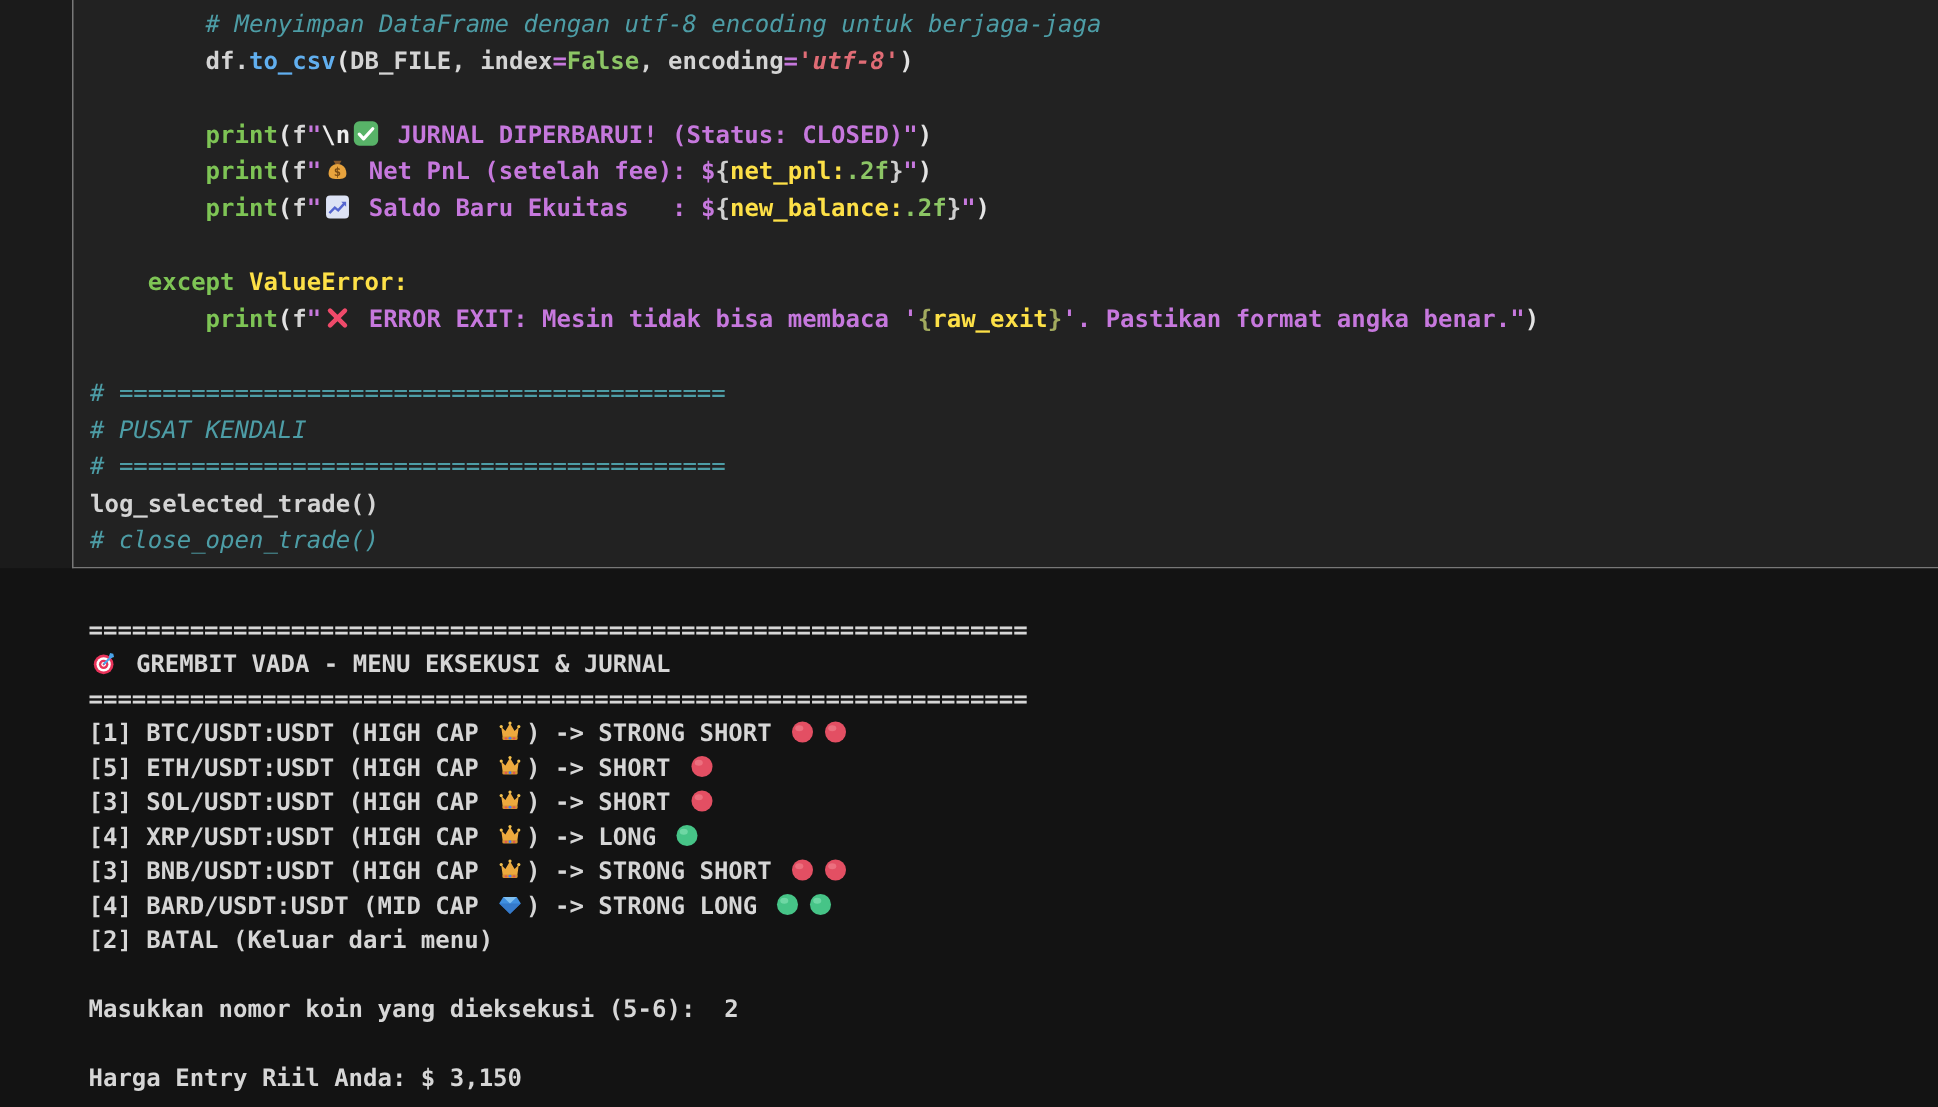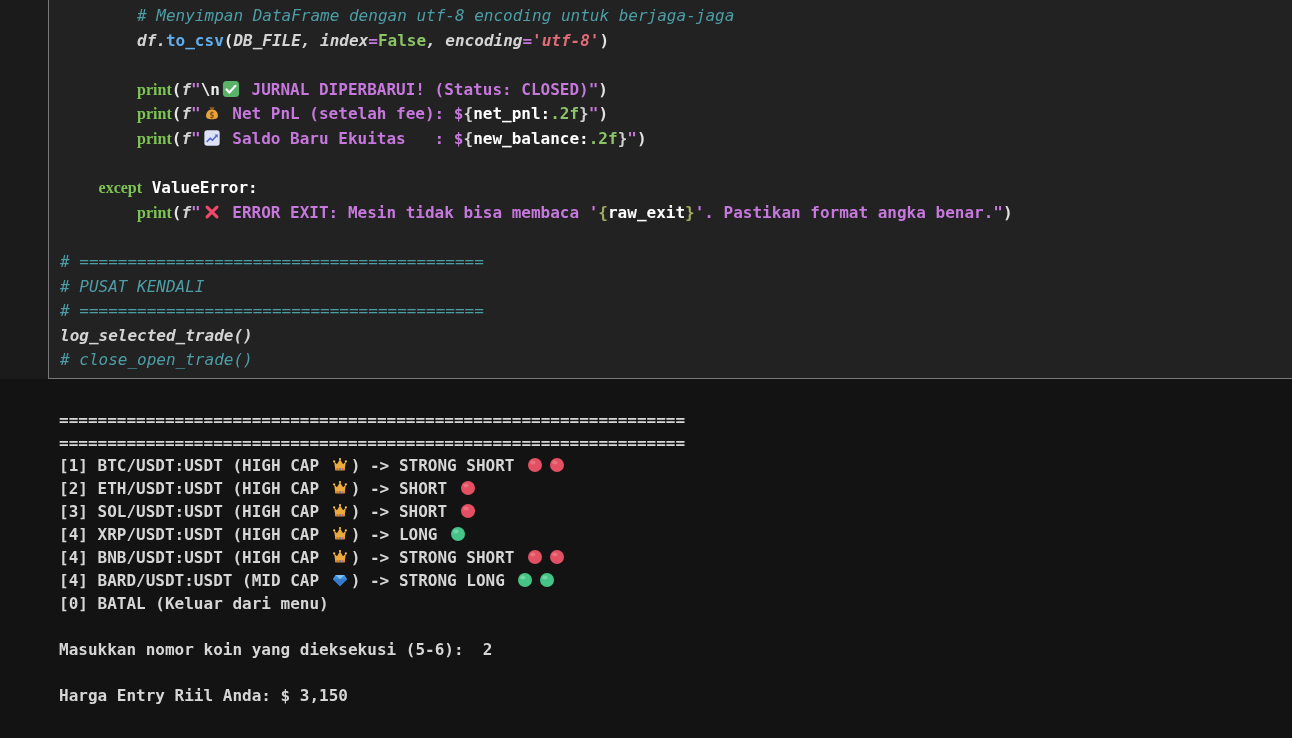--- a/index.html
+++ b/index.html
@@ -11,31 +11,31 @@
         background:var(--cell-bg,#222222);
         border-left:1px solid var(--divider,#787878);
         border-bottom:1px solid var(--divider,#787878);}
   .code{position:absolute;left:11px;top:4px;margin:0;font-size:16px;line-height:24.6px;
         font-weight:600;color:var(--code-text,#d4d4d4);}
   .output{position:absolute;left:0;top:379px;width:1292px;height:359px;background:var(--output-bg,#131313);}
   .out{position:absolute;left:59px;top:29px;margin:0;font-size:16px;line-height:23px;
        font-weight:600;color:var(--output-text,#d6d6d6);}
   .ln{white-space:pre;}
   
-  .txt{color:var(--code-text,#d4d4d4);font-style:italic;}
+  .txt{color:var(--code-text,#d4d4d4);}
   .cmt{color:var(--comment,#4d9da6);font-style:italic;font-weight:400;}
-  .kw{color:var(--keyword,#7ec455);font-family:Liberation Serif, serif;}
+  .kw{color:var(--keyword,#7ec455);}
   .fn{color:var(--function,#61afef);}
   .op{color:var(--operator,#c678dd);}
   .str{color:var(--string,#e06c75);font-style:italic;}
   .fstr{color:var(--fstring,#c678dd);}
   .esc{color:#ececec;font-weight:700;}
   .brc{color:#cfcfcf;}
   .fbr{color:var(--fbrace,#a2aa5e);}
-  .var{color:#ffffff;font-weight:700;}
+  .var{color:#fde047;font-weight:700;}
   .fmt{color:var(--format-spec,#8cc565);font-weight:700;}
   .pn{color:#e3e3e3;font-weight:700;}
   .out-t{color:var(--output-text,#d6d6d6);}
   
   .ic{display:inline-block;width:18px;height:18px;vertical-align:-3px;margin:0 2px;}
   .ic svg{display:block;}
 </style>
 </head>
 <body>
 
@@ -51,36 +51,44 @@
               <text x="10" y="15" font-size="9" fill="#7a4b12" text-anchor="middle" font-weight="bold">$</text>
             </svg></span><span class="fstr"> Net PnL (setelah fee): $</span><span class="brc">{</span><span class="var">net_pnl:</span><span class="fmt">.2f</span><span class="brc">}</span><span class="fstr">"</span><span class="pn">)</span></div><div class="ln"><span class="txt">        </span><span class="kw">print</span><span class="pn">(</span><span class="txt">f</span><span class="fstr">"</span><span class="ic"><svg viewBox="0 0 20 20" width="18" height="18">
               <rect x="1.5" y="1.5" width="17" height="17" rx="3" fill="#dde3f5"></rect>
               <path d="M4 14.5l4-4 2.5 2 4.5-5" stroke="#5566d0" stroke-width="1.8" fill="none"></path>
               <path d="M12.8 6.2h3.6v3.6z" fill="#5566d0"></path>
             </svg></span><span class="fstr"> Saldo Baru Ekuitas   : $</span><span class="brc">{</span><span class="var">new_balance:</span><span class="fmt">.2f</span><span class="brc">}</span><span class="fstr">"</span><span class="pn">)</span></div><div class="ln">&nbsp;</div><div class="ln"><span class="txt">    </span><span class="kw">except</span><span class="var"> ValueError:</span></div><div class="ln"><span class="txt">        </span><span class="kw">print</span><span class="pn">(</span><span class="txt">f</span><span class="fstr">"</span><span class="ic"><svg viewBox="0 0 20 20" width="18" height="18">
               <path d="M4.5 4.5L15.5 15.5M15.5 4.5L4.5 15.5" stroke="#ef4a6a" stroke-width="3.4" stroke-linecap="round"></path>
             </svg></span><span class="fstr"> ERROR EXIT: Mesin tidak bisa membaca '</span><span class="fbr">{</span><span class="var">raw_exit</span><span class="fbr">}</span><span class="fstr">'. Pastikan format angka benar."</span><span class="pn">)</span></div><div class="ln">&nbsp;</div><div class="ln"><span class="cmt"># ==========================================</span></div><div class="ln"><span class="cmt"># PUSAT KENDALI</span></div><div class="ln"><span class="cmt"># ==========================================</span></div><div class="ln"><span class="txt">log_selected_trade()</span></div><div class="ln"><span class="cmt"># close_open_trade()</span></div></pre>
   </div>
   <div class="output">
-    <pre class="out" id="output-lines"><div class="ln"><span class="out-t">=================================================================</span></div><div class="ln"><span class="out-t">=================================================================</span></div><div class="ln"><span class="out-t">[1] BTC/USDT:USDT (HIGH CAP </span><span class="ic"><svg viewBox="0 0 20 20" width="18" height="18">
+    <pre class="out" id="output-lines"><div class="ln"><span class="out-t">=================================================================</span></div><div class="ln"><span class="ic"><svg viewBox="0 0 20 20" width="18" height="18">
+              <circle cx="9" cy="11" r="7.3" fill="#e8335a"></circle>
+              <circle cx="9" cy="11" r="5.3" fill="#ffffff"></circle>
+              <circle cx="9" cy="11" r="3.5" fill="#e8335a"></circle>
+              <circle cx="9" cy="11" r="1.7" fill="#ffffff"></circle>
+              <circle cx="9" cy="11" r="0.8" fill="#e8335a"></circle>
+              <path d="M9 11L15.5 4.5" stroke="#4aa3e8" stroke-width="1.6"></path>
+              <path d="M13.8 2.6l2.3.6.6 2.3-2.6 1-1.3-1.3z" fill="#4aa3e8"></path>
+            </svg></span><span class="out-t"> GREMBIT VADA - MENU EKSEKUSI &amp; JURNAL</span></div><div class="ln"><span class="out-t">=================================================================</span></div><div class="ln"><span class="out-t">[1] BTC/USDT:USDT (HIGH CAP </span><span class="ic"><svg viewBox="0 0 20 20" width="18" height="18">
               <path d="M3.5 6.2l3.1 3L10 3.6l3.4 5.6 3.1-3-1.2 8.6H4.7z" fill="#ecaa3e"></path>
               <circle cx="3.5" cy="6" r="1.2" fill="#f3c14f"></circle>
               <circle cx="10" cy="3.4" r="1.2" fill="#f3c14f"></circle>
               <circle cx="16.5" cy="6" r="1.2" fill="#f3c14f"></circle>
               <rect x="4.4" y="13.4" width="11.2" height="2.6" rx="1" fill="#d8922f"></rect>
               <circle cx="7" cy="14.7" r="0.9" fill="#e05555"></circle>
               <circle cx="13" cy="14.7" r="0.9" fill="#e05555"></circle>
               <circle cx="10" cy="14.6" r="1.1" fill="#4a7de8"></circle>
             </svg></span><span class="out-t">) -&gt; STRONG SHORT </span><span class="ic"><svg viewBox="0 0 20 20" width="18" height="18">
               <circle cx="10" cy="10" r="7.8" fill="#e34f63"></circle>
               <ellipse cx="7.6" cy="7.2" rx="3" ry="2.2" fill="#ef7d8a" opacity="0.7"></ellipse>
             </svg></span><span class="ic"><svg viewBox="0 0 20 20" width="18" height="18">
               <circle cx="10" cy="10" r="7.8" fill="#e34f63"></circle>
               <ellipse cx="7.6" cy="7.2" rx="3" ry="2.2" fill="#ef7d8a" opacity="0.7"></ellipse>
-            </svg></span></div><div class="ln"><span class="out-t">[2] ETH/USDT:USDT (HIGH CAP </span><span class="ic"><svg viewBox="0 0 20 20" width="18" height="18">
+            </svg></span></div><div class="ln"><span class="out-t">[5] ETH/USDT:USDT (HIGH CAP </span><span class="ic"><svg viewBox="0 0 20 20" width="18" height="18">
               <path d="M3.5 6.2l3.1 3L10 3.6l3.4 5.6 3.1-3-1.2 8.6H4.7z" fill="#ecaa3e"></path>
               <circle cx="3.5" cy="6" r="1.2" fill="#f3c14f"></circle>
               <circle cx="10" cy="3.4" r="1.2" fill="#f3c14f"></circle>
               <circle cx="16.5" cy="6" r="1.2" fill="#f3c14f"></circle>
               <rect x="4.4" y="13.4" width="11.2" height="2.6" rx="1" fill="#d8922f"></rect>
               <circle cx="7" cy="14.7" r="0.9" fill="#e05555"></circle>
               <circle cx="13" cy="14.7" r="0.9" fill="#e05555"></circle>
               <circle cx="10" cy="14.6" r="1.1" fill="#4a7de8"></circle>
             </svg></span><span class="out-t">) -&gt; SHORT </span><span class="ic"><svg viewBox="0 0 20 20" width="18" height="18">
               <circle cx="10" cy="10" r="7.8" fill="#e34f63"></circle>
@@ -102,21 +110,21 @@
               <circle cx="3.5" cy="6" r="1.2" fill="#f3c14f"></circle>
               <circle cx="10" cy="3.4" r="1.2" fill="#f3c14f"></circle>
               <circle cx="16.5" cy="6" r="1.2" fill="#f3c14f"></circle>
               <rect x="4.4" y="13.4" width="11.2" height="2.6" rx="1" fill="#d8922f"></rect>
               <circle cx="7" cy="14.7" r="0.9" fill="#e05555"></circle>
               <circle cx="13" cy="14.7" r="0.9" fill="#e05555"></circle>
               <circle cx="10" cy="14.6" r="1.1" fill="#4a7de8"></circle>
             </svg></span><span class="out-t">) -&gt; LONG </span><span class="ic"><svg viewBox="0 0 20 20" width="18" height="18">
               <circle cx="10" cy="10" r="7.8" fill="#46c487"></circle>
               <ellipse cx="7.6" cy="7.2" rx="3" ry="2.2" fill="#7fe0b0" opacity="0.7"></ellipse>
-            </svg></span></div><div class="ln"><span class="out-t">[4] BNB/USDT:USDT (HIGH CAP </span><span class="ic"><svg viewBox="0 0 20 20" width="18" height="18">
+            </svg></span></div><div class="ln"><span class="out-t">[3] BNB/USDT:USDT (HIGH CAP </span><span class="ic"><svg viewBox="0 0 20 20" width="18" height="18">
               <path d="M3.5 6.2l3.1 3L10 3.6l3.4 5.6 3.1-3-1.2 8.6H4.7z" fill="#ecaa3e"></path>
               <circle cx="3.5" cy="6" r="1.2" fill="#f3c14f"></circle>
               <circle cx="10" cy="3.4" r="1.2" fill="#f3c14f"></circle>
               <circle cx="16.5" cy="6" r="1.2" fill="#f3c14f"></circle>
               <rect x="4.4" y="13.4" width="11.2" height="2.6" rx="1" fill="#d8922f"></rect>
               <circle cx="7" cy="14.7" r="0.9" fill="#e05555"></circle>
               <circle cx="13" cy="14.7" r="0.9" fill="#e05555"></circle>
               <circle cx="10" cy="14.6" r="1.1" fill="#4a7de8"></circle>
             </svg></span><span class="out-t">) -&gt; STRONG SHORT </span><span class="ic"><svg viewBox="0 0 20 20" width="18" height="18">
               <circle cx="10" cy="10" r="7.8" fill="#e34f63"></circle>
@@ -127,15 +135,15 @@
             </svg></span></div><div class="ln"><span class="out-t">[4] BARD/USDT:USDT (MID CAP </span><span class="ic"><svg viewBox="0 0 20 20" width="18" height="18">
               <path d="M5 4.5h10l3 4.8L10 17 2 9.3z" fill="#3f8fe0"></path>
               <path d="M5 4.5l5 4.8 5-4.8z" fill="#7fc0f2"></path>
               <path d="M2 9.3h16L10 17z" fill="#2f6fc0" opacity="0.65"></path>
             </svg></span><span class="out-t">) -&gt; STRONG LONG </span><span class="ic"><svg viewBox="0 0 20 20" width="18" height="18">
               <circle cx="10" cy="10" r="7.8" fill="#46c487"></circle>
               <ellipse cx="7.6" cy="7.2" rx="3" ry="2.2" fill="#7fe0b0" opacity="0.7"></ellipse>
             </svg></span><span class="ic"><svg viewBox="0 0 20 20" width="18" height="18">
               <circle cx="10" cy="10" r="7.8" fill="#46c487"></circle>
               <ellipse cx="7.6" cy="7.2" rx="3" ry="2.2" fill="#7fe0b0" opacity="0.7"></ellipse>
-            </svg></span></div><div class="ln"><span class="out-t">[0] BATAL (Keluar dari menu)</span></div><div class="ln">&nbsp;</div><div class="ln"><span class="out-t">Masukkan nomor koin yang dieksekusi (5-6):  2</span></div><div class="ln">&nbsp;</div><div class="ln"><span class="out-t">Harga Entry Riil Anda: $ 3,150</span></div></pre>
+            </svg></span></div><div class="ln"><span class="out-t">[2] BATAL (Keluar dari menu)</span></div><div class="ln">&nbsp;</div><div class="ln"><span class="out-t">Masukkan nomor koin yang dieksekusi (5-6):  2</span></div><div class="ln">&nbsp;</div><div class="ln"><span class="out-t">Harga Entry Riil Anda: $ 3,150</span></div></pre>
   </div>
 </div>
 
 </body></html>

